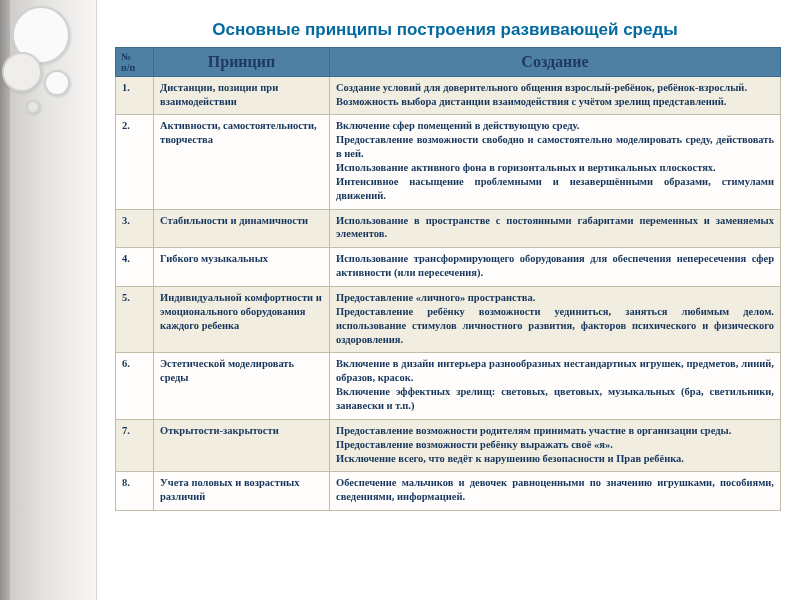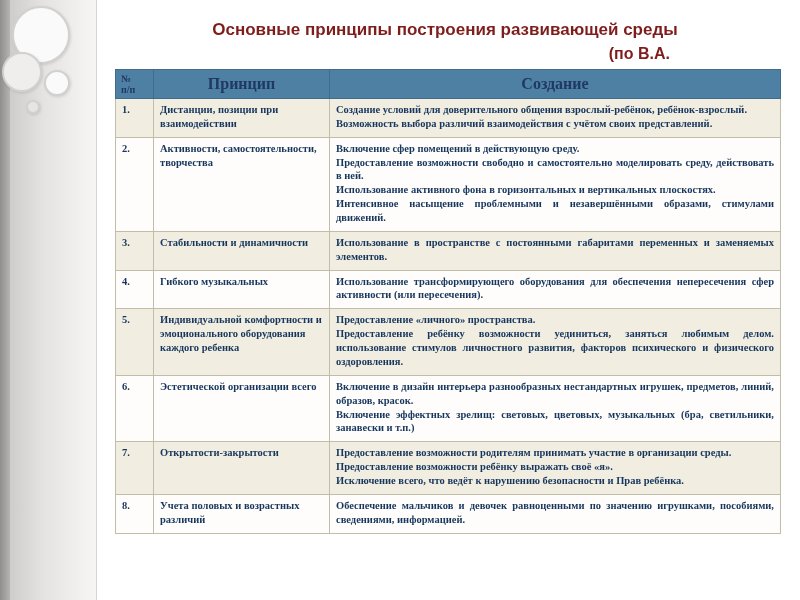--- a/index.html
+++ b/index.html
@@ -30,21 +30,21 @@
   .c2 { left: 2px;  top: 52px; width: 40px; height: 40px; background:#efeeec; }
   .c3 { left: 44px; top: 70px; width: 26px; height: 26px; }
   .c4 { left: 26px; top: 100px; width: 14px; height: 14px; background:#e6e5e3; }
 
   .content { position: absolute; left: 97px; top: 0; width: 703px; height: 600px; padding: 10px 12px 0 10px; }
 
   
   .title-block {
     font-family: "Liberation Sans", sans-serif;
     font-weight: bold;
-    color: #7f1d1d;
+    color: #0369a1;
     width: 660px;
     margin: 8px 0 4px 8px;
   }
   .title-line1 { text-align: center; font-size: 17px; line-height: 1.45; }
   .title-line2 { text-align: right; padding-right: 105px; font-size: 16px; line-height: 1.4; }
   .title-line3 { text-align: left; padding-left: 2px; font-size: 16px; line-height: 1.3; }
 
   
   table.main {
     border-collapse: collapse;
@@ -97,21 +97,20 @@
   <div class="circle c1"></div>
   <div class="circle c2"></div>
   <div class="circle c3"></div>
   <div class="circle c4"></div>
 </div>
 
 <div class="content">
 
   <div class="title-block">
     <div class="title-line1">Основные принципы построения развивающей среды</div>
-    <div class="title-line2">(по В.А.</div>
   </div>
 
   <table class="main">
     <colgroup>
       <col class="col-num">
       <col class="col-principle">
       <col class="col-functions">
     </colgroup>
     <thead>
       <tr>
@@ -119,21 +118,21 @@
 п/п</th>
         <th>Принцип</th>
         <th>Создание</th>
       </tr>
     </thead>
     <tbody>
       <tr class="band-odd">
         <td class="cell-num">1.</td>
         <td class="cell-principle">Дистанции, позиции при взаимодействии</td>
         <td class="cell-functions">Создание условий для доверительного общения взрослый-ребёнок, ребёнок-взрослый.
-Возможность выбора различий взаимодействия с учётом своих представлений.</td>
+Возможность выбора дистанции взаимодействия с учётом зрелищ представлений.</td>
       </tr>
       <tr class="band-even">
         <td class="cell-num">2.</td>
         <td class="cell-principle">Активности, самостоятельности, творчества</td>
         <td class="cell-functions">Включение сфер помещений в действующую среду.
 Предоставление возможности свободно и самостоятельно моделировать среду, действовать в ней.
 Использование активного фона в горизонтальных и вертикальных плоскостях.
 Интенсивное насыщение проблемными и незавершёнными образами, стимулами движений.</td>
       </tr>
       <tr class="band-odd">
@@ -147,21 +146,21 @@
         <td class="cell-functions">Использование трансформирующего оборудования для обеспечения непересечения сфер активности (или пересечения).</td>
       </tr>
       <tr class="band-odd">
         <td class="cell-num">5.</td>
         <td class="cell-principle">Индивидуальной комфортности и эмоционального оборудования каждого ребенка</td>
         <td class="cell-functions">Предоставление «личного» пространства.
 Предоставление ребёнку возможности уединиться, заняться любимым делом. использование стимулов личностного развития, факторов психического и физического оздоровления.</td>
       </tr>
       <tr class="band-even">
         <td class="cell-num">6.</td>
-        <td class="cell-principle">Эстетической организации всего</td>
+        <td class="cell-principle">Эстетической моделировать среды</td>
         <td class="cell-functions">Включение в дизайн интерьера разнообразных нестандартных игрушек, предметов, линий, образов, красок.
 Включение эффектных зрелищ: световых, цветовых, музыкальных (бра, светильники, занавески и т.п.)</td>
       </tr>
       <tr class="band-odd">
         <td class="cell-num">7.</td>
         <td class="cell-principle">Открытости-закрытости</td>
         <td class="cell-functions">Предоставление возможности родителям принимать участие в организации среды.
 Предоставление возможности ребёнку выражать своё «я».
 Исключение всего, что ведёт к нарушению безопасности и Прав ребёнка.</td>
       </tr>

